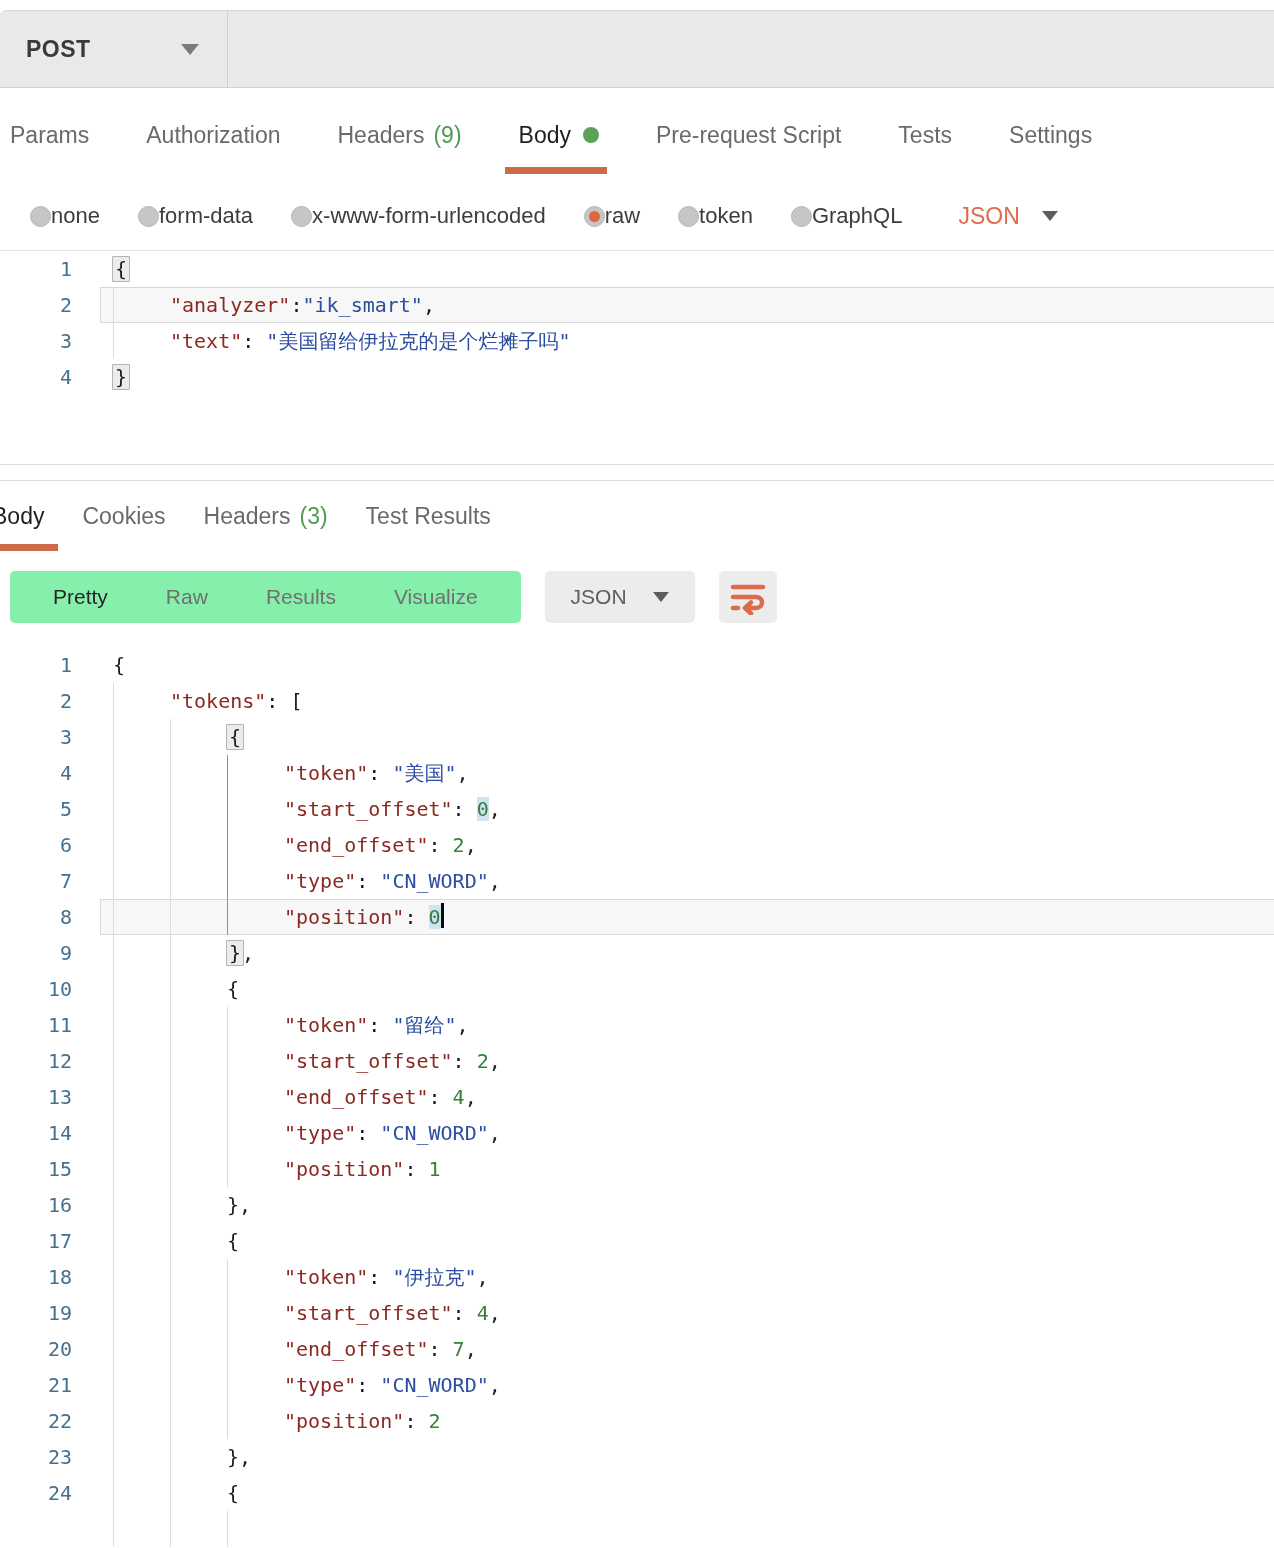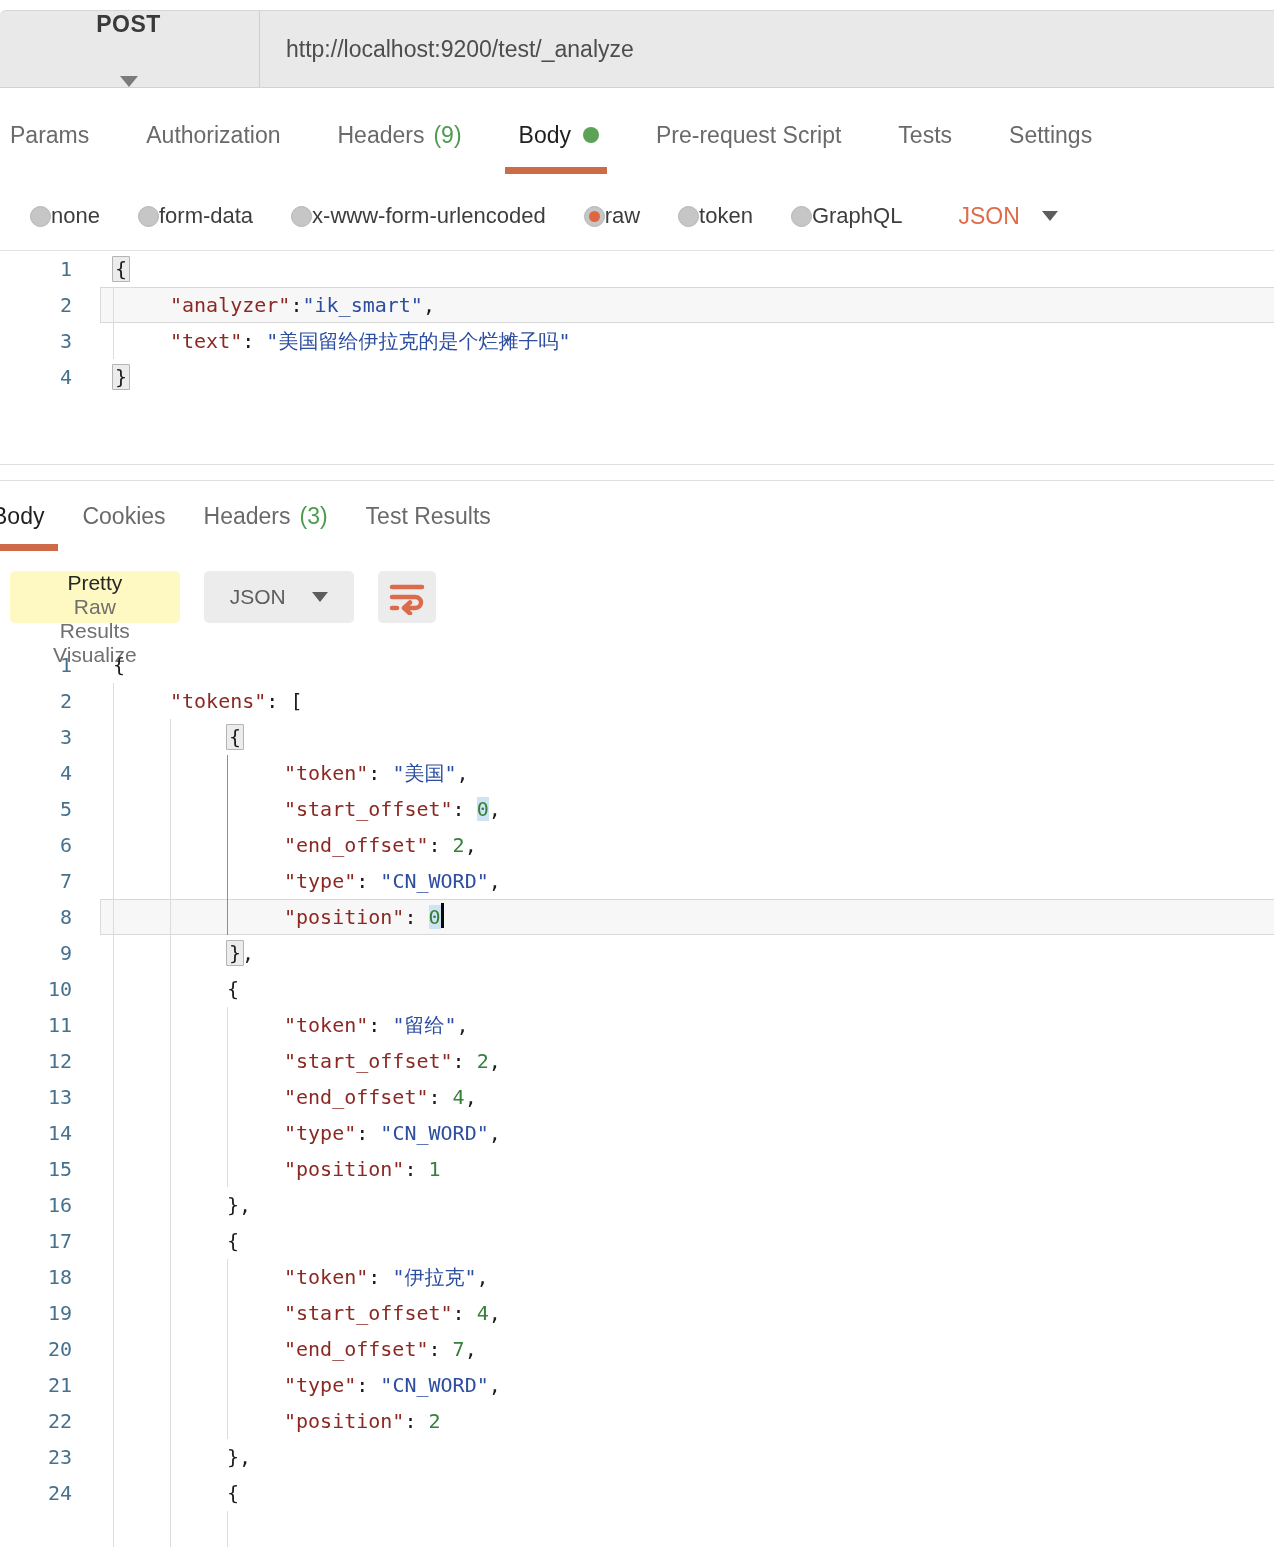--- a/index.html
+++ b/index.html
@@ -3,22 +3,22 @@
 <meta charset="utf-8">
 <style>
   * { margin:0; padding:0; box-sizing:border-box; }
   html,body { width:1274px; height:1548px; overflow:hidden; background:#fff;
     font-family:"Liberation Sans", sans-serif; }
 
   
   .top-strip { height:10px; background:#fff; }
   .url-bar { height:78px; background:#e9e9e9; display:flex; align-items:stretch;
     border-top:1px solid #d6d6d6; border-bottom:1px solid #d2d2d2; border-radius:6px 0 0 0; }
-  .method-select { width:260px; display:flex; align-items:center; justify-content:space-between;
-    padding:0 28px 0 26px; border-right:1px solid #cfcfcf; cursor:pointer;flex-direction:column; }
+  .method-select { width:228px; display:flex; align-items:center; justify-content:space-between;
+    padding:0 28px 0 26px; border-right:1px solid #cfcfcf; cursor:pointer; }
   .method-label { font-size:23px; font-weight:bold; color:#3a3a3a; letter-spacing:.5px; }
   .caret-down { width:0; height:0; border-left:9px solid transparent; border-right:9px solid transparent;
     border-top:11px solid #7b7b7b; }
   .url-field { flex:1; display:flex; align-items:center; padding-left:26px; }
   .url-text { font-size:23px; color:#4d4d4d; }
 
   
   .req-tabs { height:94px; display:flex; align-items:flex-end; gap:57px; padding:0 0 0 10px; }
   .tab { position:relative; font-size:23px; color:#6a6a6a; display:flex; align-items:center;
     height:100%; cursor:pointer; }
@@ -61,44 +61,41 @@
   .tok-box { border:1px solid #b4b4b4; background:#ececec; padding:0 2px;
     margin:0 -2px 0 -1px; border-radius:1px; }
   .cursor { display:inline-block; width:3px; height:25px; background:#0a0a0a; vertical-align:-4px; }
 
   
   .sep { border:none; border-top:1px solid #dedede; height:0; }
   .sep-gap { height:15px; background:#fff; }
   .resp-tabs { height:70px; display:flex; align-items:center; gap:38px; position:relative; left:-8px; }
   .resp-tabs .tab.active .underline { bottom:0; left:-2px; width:68px; height:7px; }
   .resp-toolbar { height:52px; margin:20px 0 0 10px; display:flex; align-items:center; gap:24px; }
-  .segmented { height:52px; background:#fef9c3; border-radius:5px; display:flex; align-items:center;
-    padding:0 14px;flex-direction:column; }
+  .segmented { height:52px; background:#86efac; border-radius:5px; display:flex; align-items:center;
+    padding:0 14px; }
   .seg-item { font-size:21px; color:#707070; padding:0 29px; cursor:pointer; }
   .seg-item.active { color:#262626; }
   .resp-lang { height:52px; background:#ececec; border-radius:5px; display:flex; align-items:center;
     gap:26px; padding:0 26px; cursor:pointer; }
   .resp-lang .label { font-size:21px; color:#5e5e5e; }
   .wrap-btn { width:58px; height:52px; background:#ececec; border-radius:5px; display:flex;
     align-items:center; justify-content:center; cursor:pointer; }
   .editor.response { margin-top:24px; border-top:none; }
 </style>
 </head>
 <body>
 
 <div class="top-strip"></div>
 
 <div class="url-bar">
   <div class="method-select">
     <span class="method-label">POST</span>
     <span class="caret-down"></span>
   </div>
-  <div class="url-field">
-    <span class="url-text">http://localhost:9200/test/_analyze</span>
-  </div>
 </div>
 
 <div class="req-tabs">
   <div class="tab">
     <span>Params</span>
   </div>
   <div class="tab">
     <span>Authorization</span>
   </div>
   <div class="tab">

